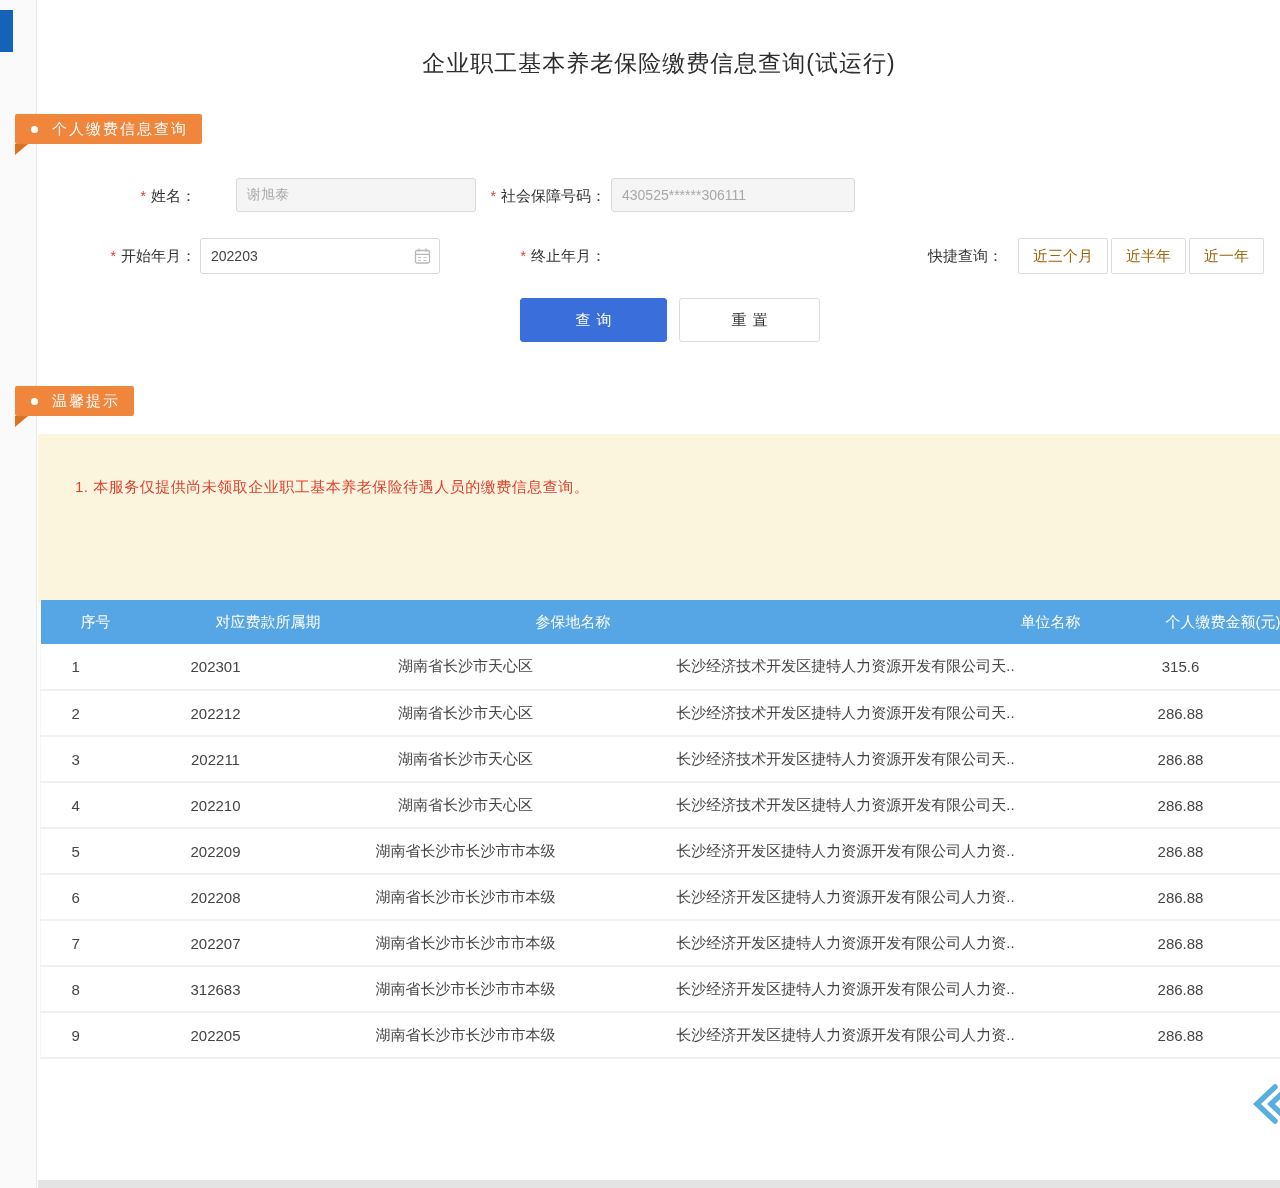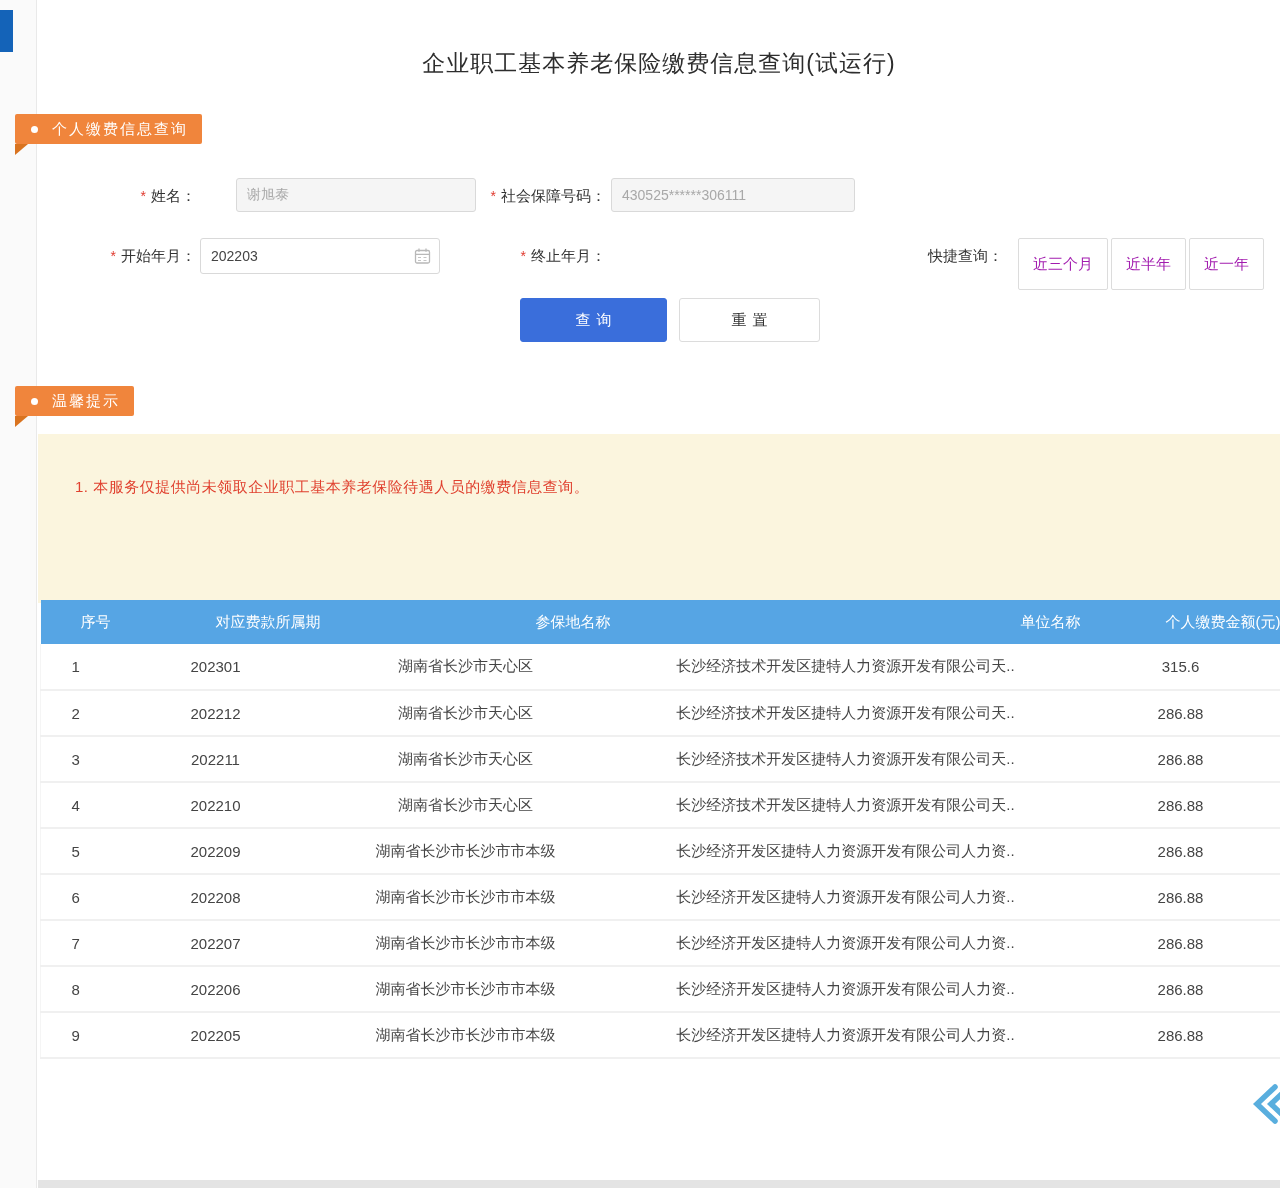--- a/index.html
+++ b/index.html
@@ -27,21 +27,21 @@
   .f-label { position:absolute; font-size:15px; color:#333; text-align:right; white-space:nowrap; }
   .req { color:#e03a2f; margin-right:5px; font-size:14px; }
   .f-input { position:absolute; border:1px solid #d9d9d9; border-radius:3px; background:#fff; font-size:14px; color:#444; padding:0 10px; font-family:"Liberation Sans","DejaVu Sans",sans-serif; outline:none; }
   .f-input.readonly { background:#f5f5f5; color:#a8a8a8; }
   .input-wrap { position:absolute; }
   .input-wrap .f-input { position:absolute; left:0; top:0; width:100%; height:100%; padding-right:20px; }
   .cal-icon { position:absolute; right:9px; top:50%; transform:translateY(-50%); width:17px; height:17px; cursor:pointer; }
 
   .quick-label { position:absolute; font-size:15px; color:#333; }
   .quick-group { position:absolute; display:flex; gap:3px; }
-  .quick-btn { height:52px; line-height:34px; padding:0 14px; border:1px solid #dcdcdc; background:#fff; font-size:15px; color:#a21caf; cursor:pointer; border-radius:2px; font-family:inherit; }
+  .quick-btn { height:36px; line-height:34px; padding:0 14px; border:1px solid #dcdcdc; background:#fff; font-size:15px; color:#a16207; cursor:pointer; border-radius:2px; font-family:inherit; }
 
   .btn { position:absolute; height:44px; border-radius:3px; font-size:15px; letter-spacing:6px; text-indent:6px; cursor:pointer; font-family:inherit; }
   .btn-primary { left:520px; top:298px; width:147px; background:#3a6edb; border:1px solid #3a6edb; color:#fff; }
   .btn-plain { left:679px; top:298px; width:141px; background:#fff; border:1px solid #dcdcdc; color:#333; }
 
   
   .notice { position:absolute; left:38px; top:434px; width:1242px; height:169px; background:#fbf5de; padding:40px 30px 0 37px; }
   .notice-line { font-size:15px; color:#e0412f; line-height:25px; letter-spacing:0.5px; }
 
   
@@ -184,21 +184,21 @@
         </tr>
         <tr>
           <td>7</td>
           <td>202207</td>
           <td>湖南省长沙市长沙市市本级</td>
           <td>长沙经济开发区捷特人力资源开发有限公司人力资..</td>
           <td>286.88</td>
         </tr>
         <tr>
           <td>8</td>
-          <td>202206</td>
+          <td>312683</td>
           <td>湖南省长沙市长沙市市本级</td>
           <td>长沙经济开发区捷特人力资源开发有限公司人力资..</td>
           <td>286.88</td>
         </tr>
         <tr>
           <td>9</td>
           <td>202205</td>
           <td>湖南省长沙市长沙市市本级</td>
           <td>长沙经济开发区捷特人力资源开发有限公司人力资..</td>
           <td>286.88</td>

